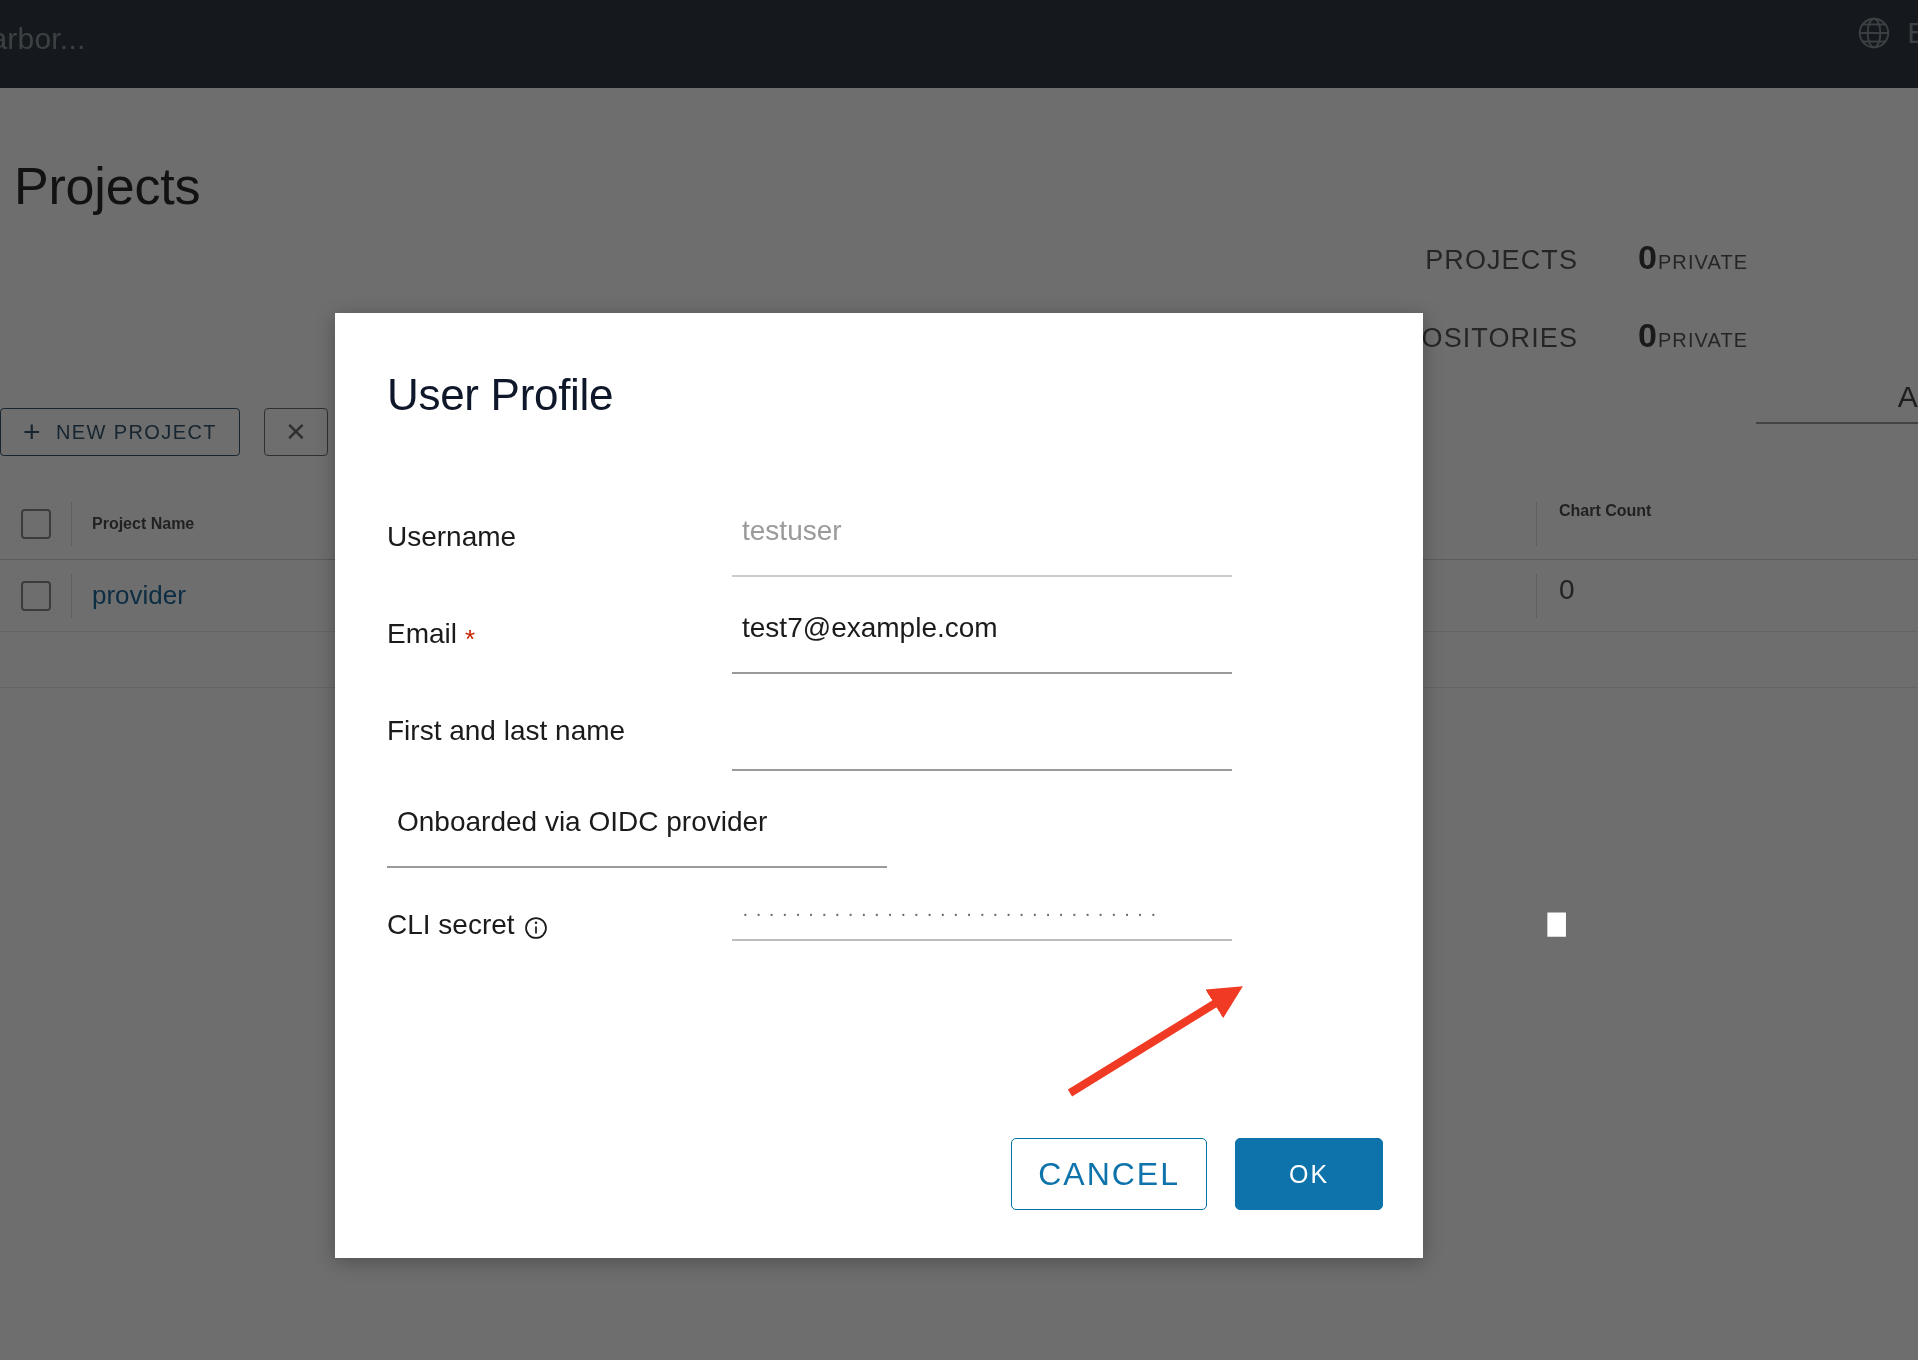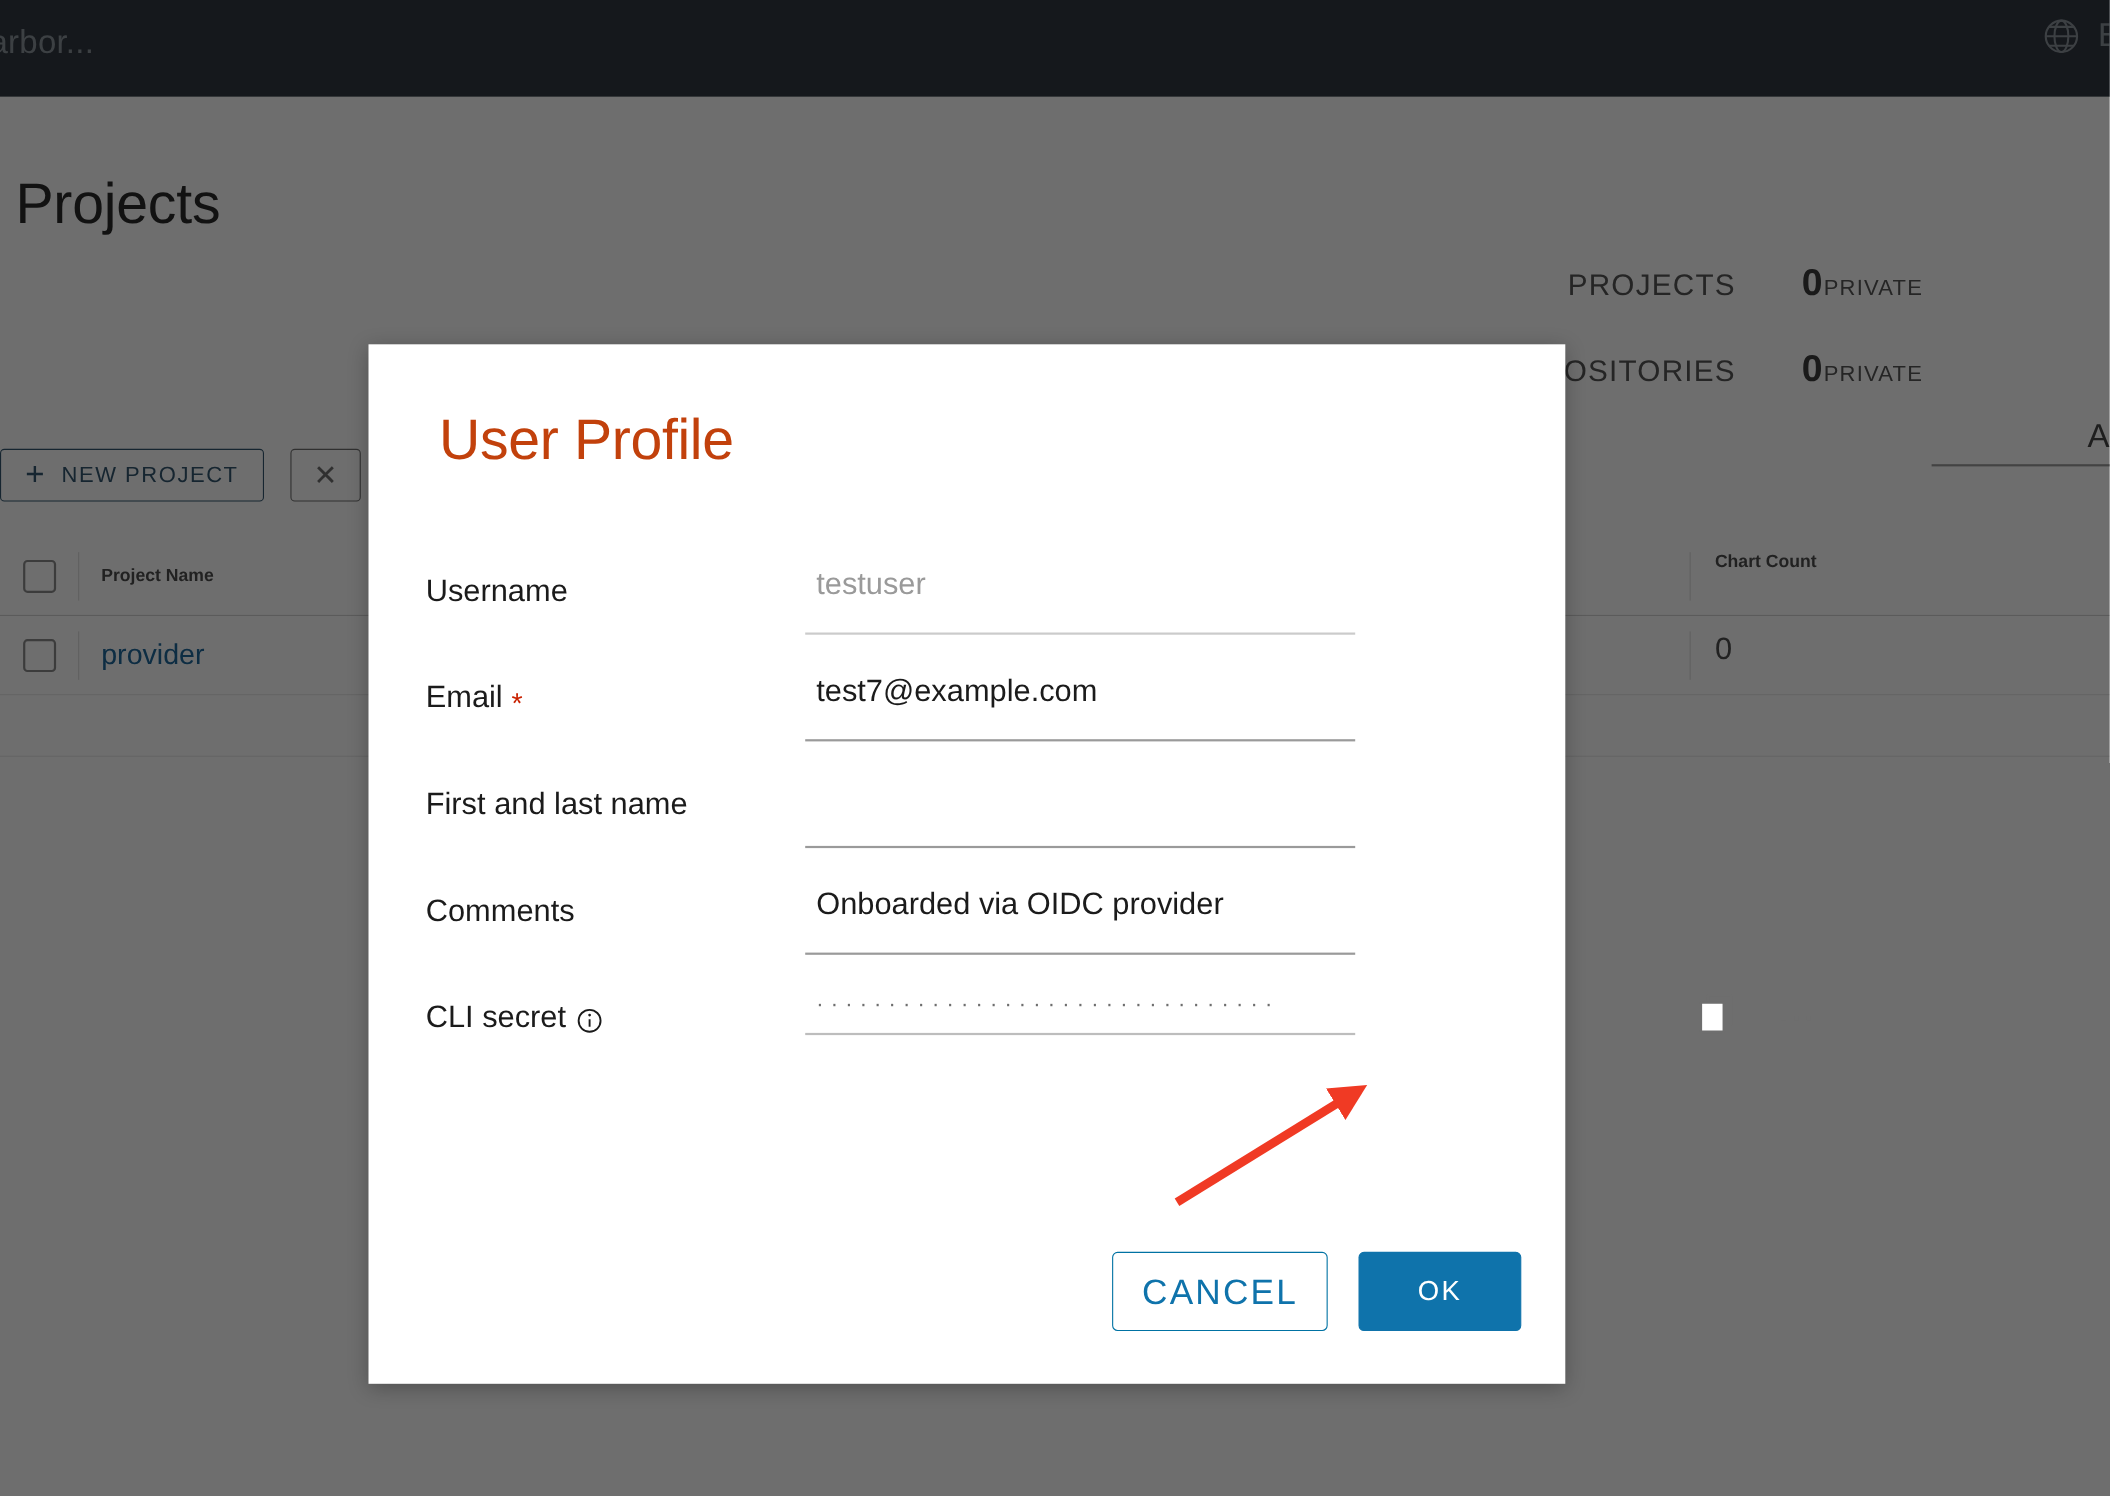--- a/index.html
+++ b/index.html
@@ -271,25 +271,24 @@
     width: 1088px;
     height: 945px;
     background: #ffffff;
     box-shadow: 0 4px 18px rgba(0, 0, 0, 0.28);
   }
 
   .modal-title {
     position: absolute;
     left: 52px;
     top: 57px;
-    font-size: 52px;
+    font-size: 44px;
     font-weight: 400;
-    color: #c2410c;
+    color: #0f172a;
     letter-spacing: -0.3px;
-    margin-left: 12px;
   }
 
   .form {
     position: absolute;
     left: 52px;
     top: 202px;
     width: 1000px;
   }
 
   .form-row {
@@ -547,23 +546,20 @@
       <div class="form-row">
         <div class="form-label">
           <span>First and last name</span>
         </div>
         <div class="field">
           <input class="field-input" type="text" value="" style="">
         </div>
       </div>
 
       <div class="form-row">
-        <div class="form-label">
-          <span>Comments</span>
-        </div>
         <div class="field">
           <input class="field-input" type="text" value="Onboarded via OIDC provider" style="">
         </div>
       </div>
 
       <div class="form-row">
         <div class="form-label">
           <span>CLI secret</span>
           <span class="info-icon">
             <svg width="26" height="26" viewBox="0 0 24 24" fill="none" stroke="#1b1b1b" stroke-width="1.6">

